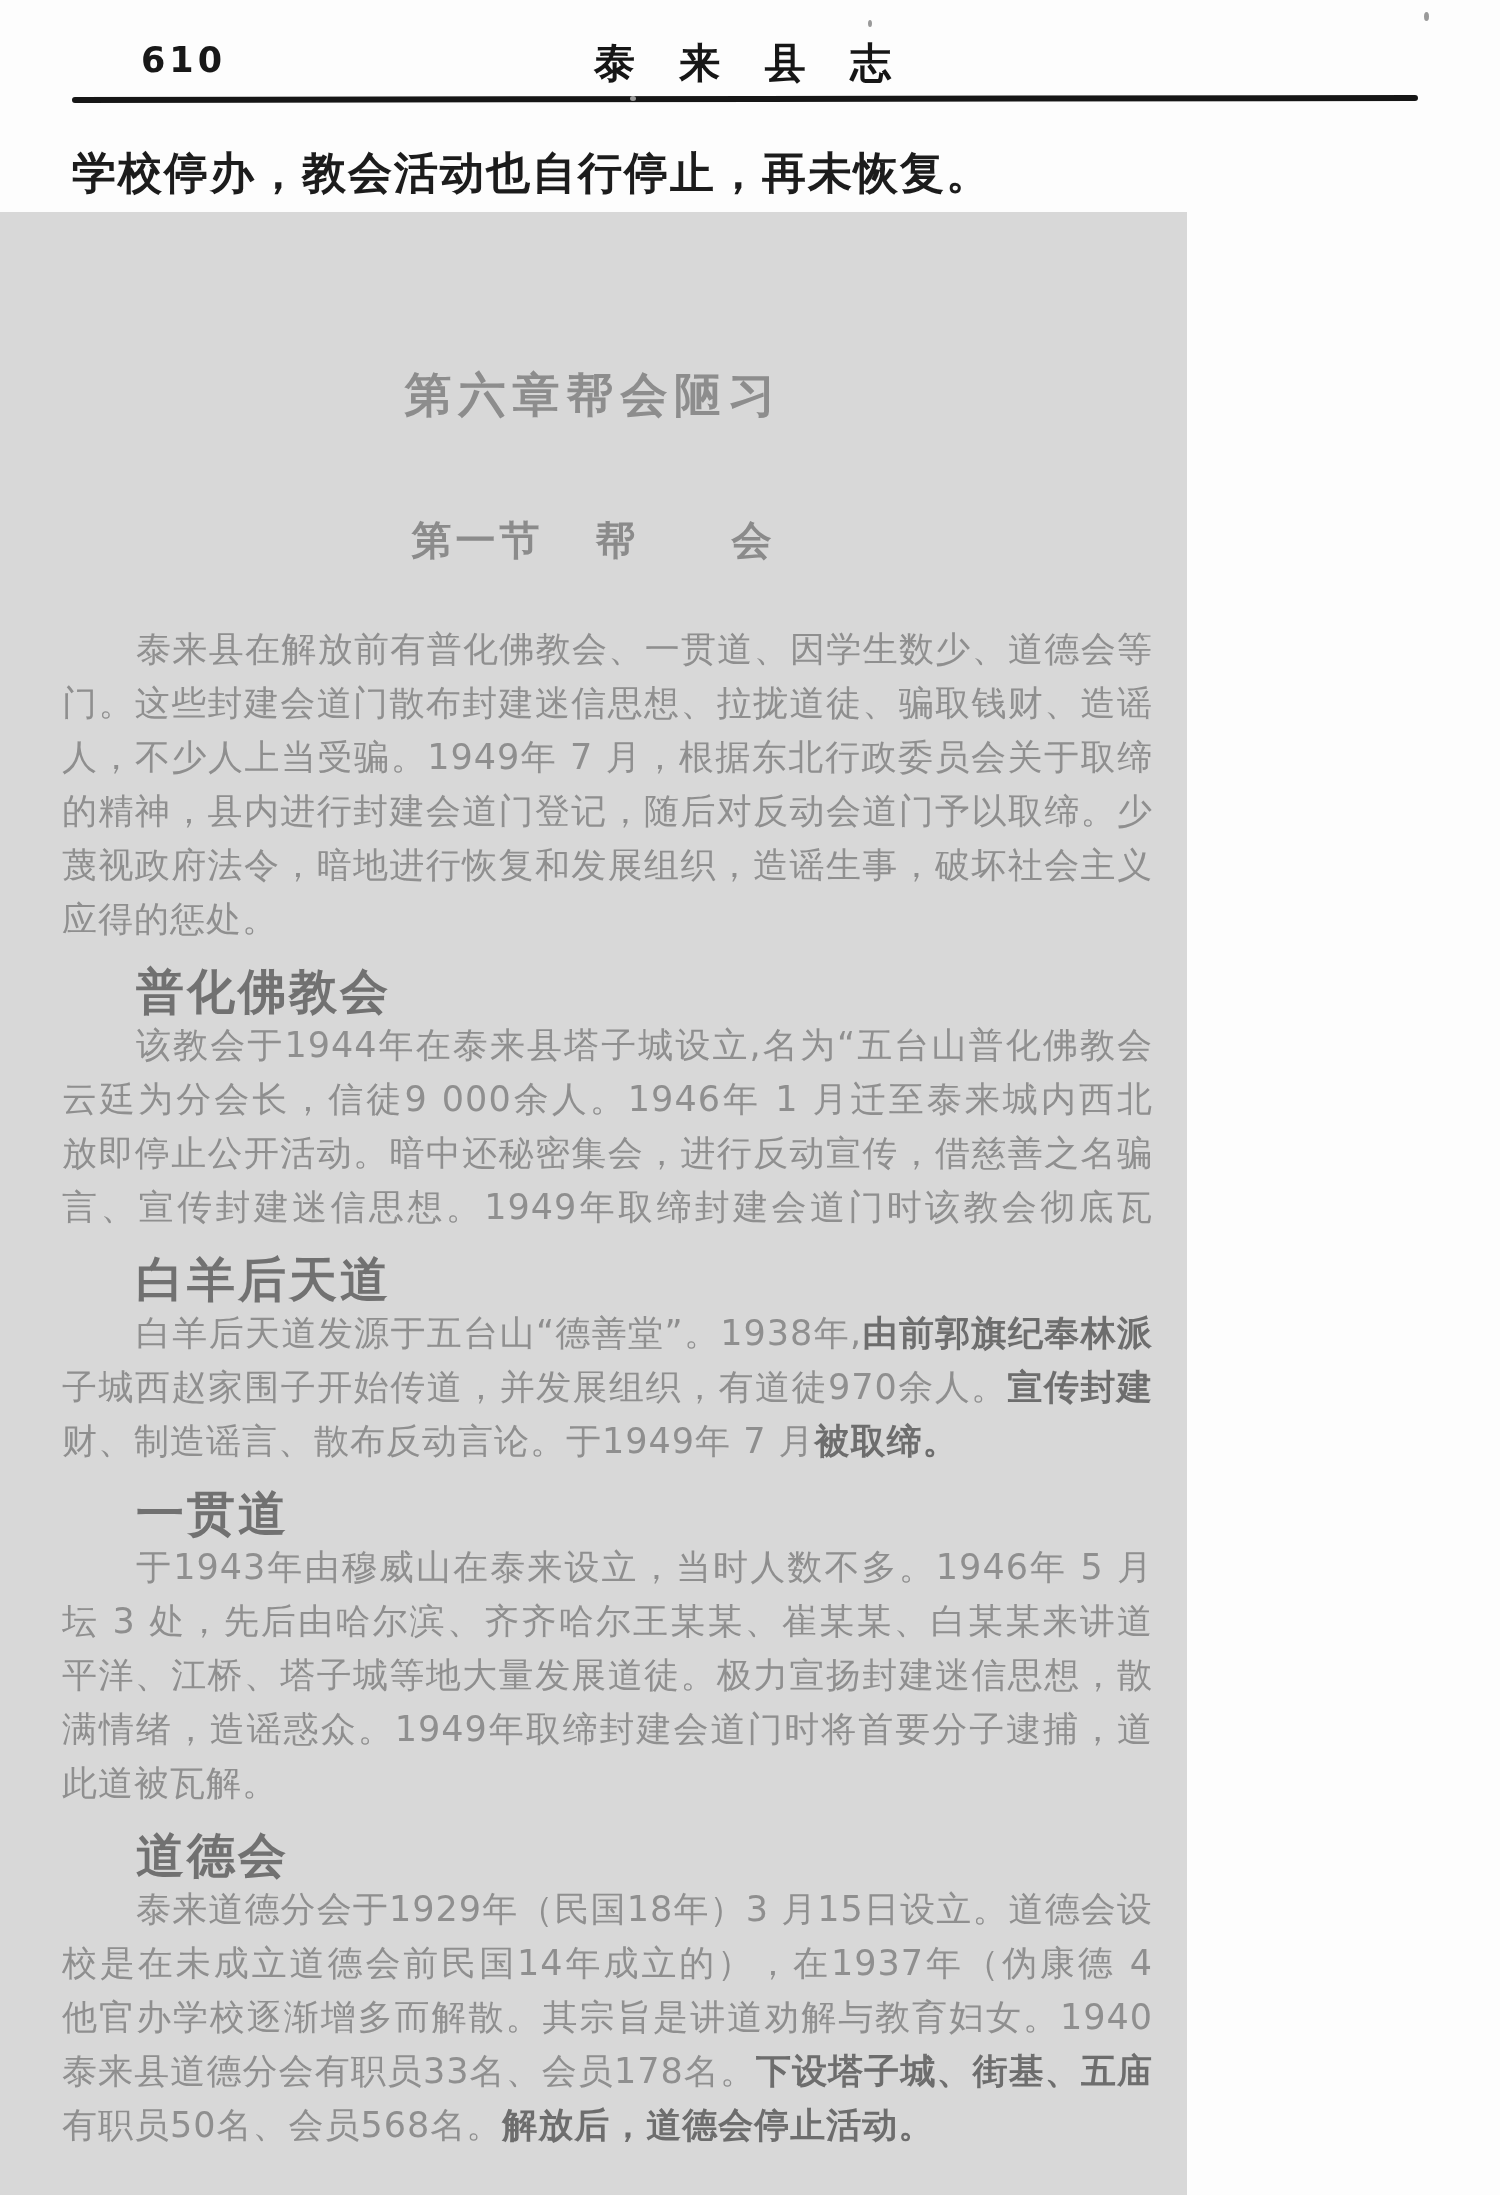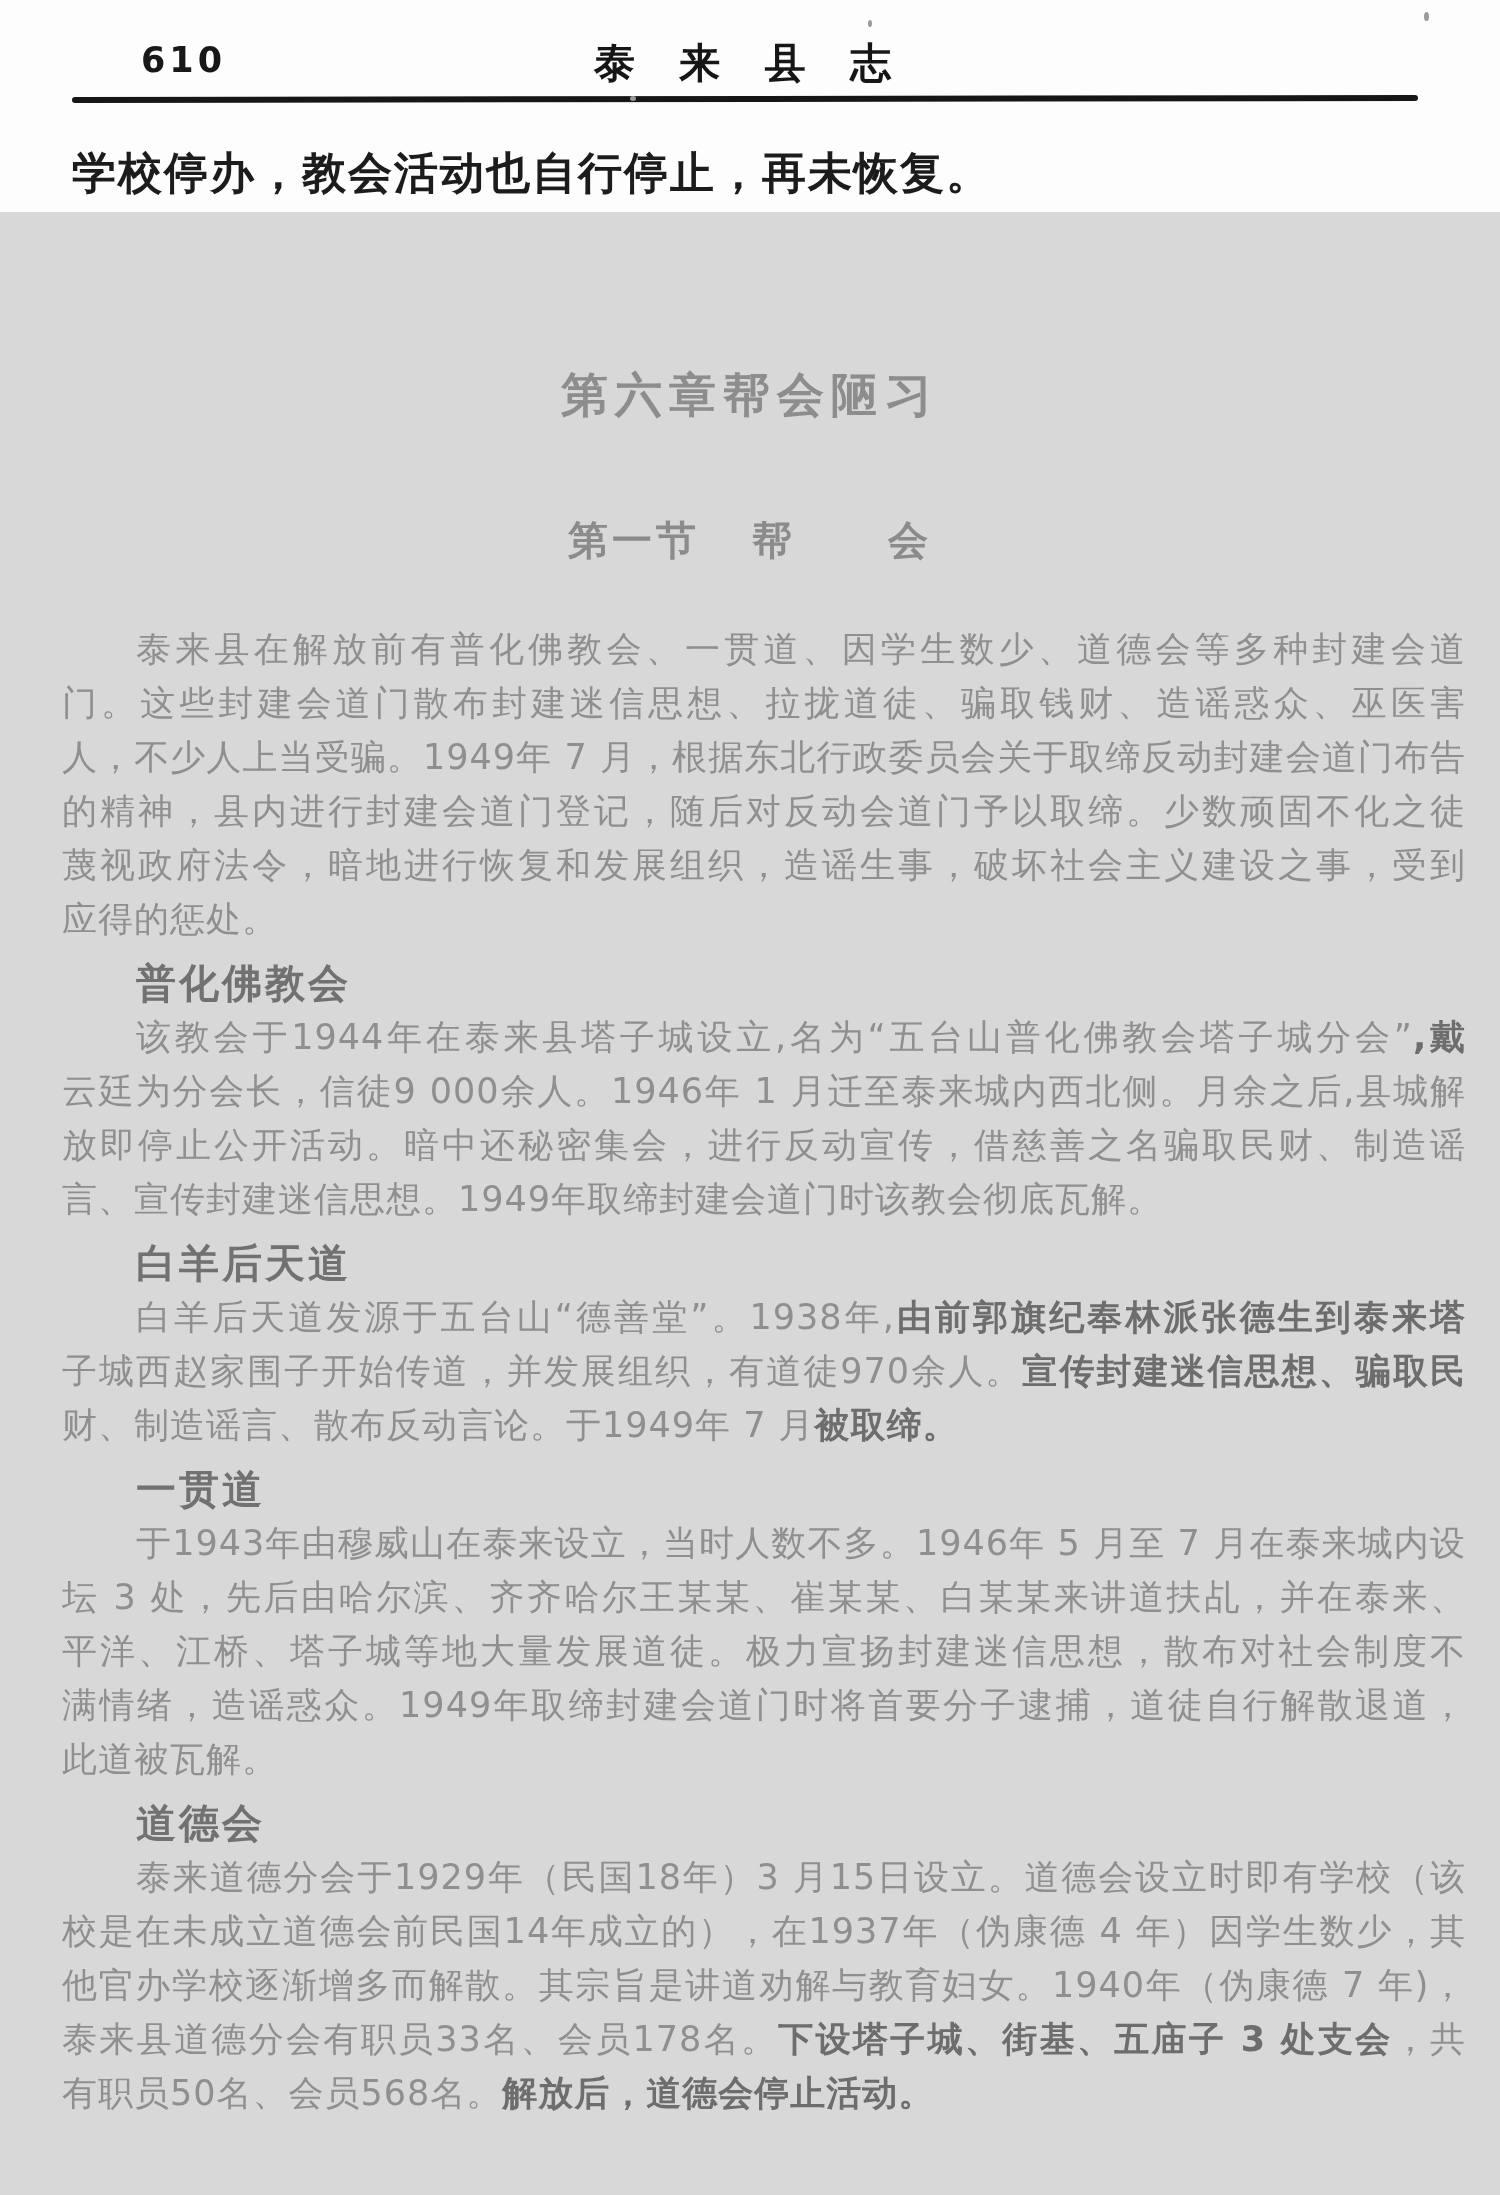--- a/index.html
+++ b/index.html
@@ -24,21 +24,21 @@
   .topline {
     position:absolute; left:72px; top:144px;
     font-size:44px; font-weight:bold; color:#1c1c1c; letter-spacing:2px;
   }
   .speck { position:absolute; background:#9a9a9a; border-radius:50%; }
   .speck.s1 { left:1424px; top:12px; width:5px; height:9px; }
   .speck.s2 { left:868px; top:20px; width:4px; height:7px; }
   .speck.s3 { left:630px; top:96px; width:6px; height:5px; }
 
   .graypanel {
-    position:absolute; left:0; top:212px; width:1500px; height:1983px;
+    position:absolute; left:0; top:212px; width:1187px; height:1983px;
     background:#d8d8d8;
   }
   .chapter {
     margin-top:156px; height:54px; line-height:54px;
     display:flex; justify-content:center;
     font-size:47px; font-weight:bold; color:#8d8d8d; letter-spacing:7px;
   }
   .chapter span + span { }
   .section {
     margin-top:94px; height:48px; line-height:48px;
@@ -52,22 +52,22 @@
   .para { margin:0; }
   .line {
     font-size:35px; height:54px; line-height:54px; overflow:hidden;
     color:#8f8f8f; letter-spacing:1px;
     text-align:justify; text-align-last:justify;
   }
   .line.first { text-indent:74px; }
   .line.last  { text-align-last:left; }
   .bold { font-weight:bold; color:#6d6d6d; }
   .subhead {
-    margin-top:10px; height:54px; line-height:54px; padding-left:74px;
-    font-size:40px; font-weight:bold; color:#717171; letter-spacing:3px;
+    margin-top:18px; height:54px; line-height:54px; padding-left:74px;
+    font-size:48px; font-weight:bold; color:#717171; letter-spacing:3px;
   }
 </style>
 </head>
 <body>
 
 <div>
 
   <div class="pagenum">610</div>
   <div class="booktitle">泰 来 县 志</div>
   <div class="rule"></div>

